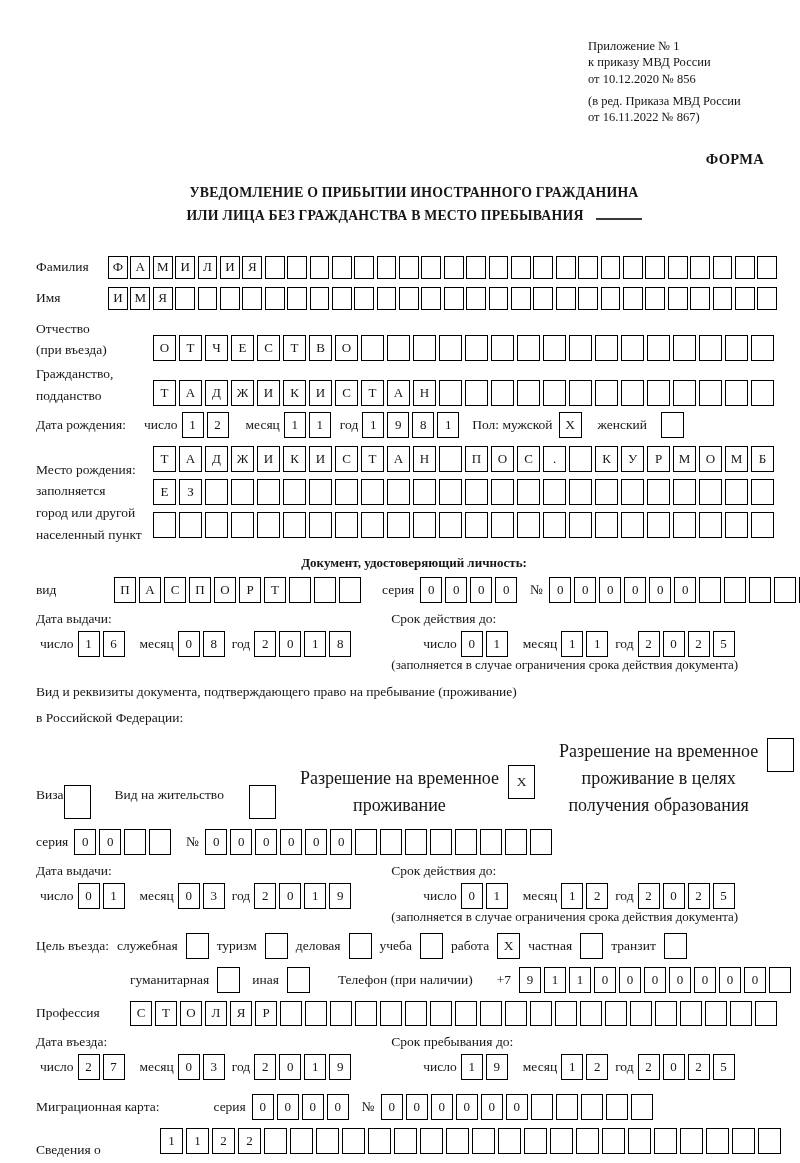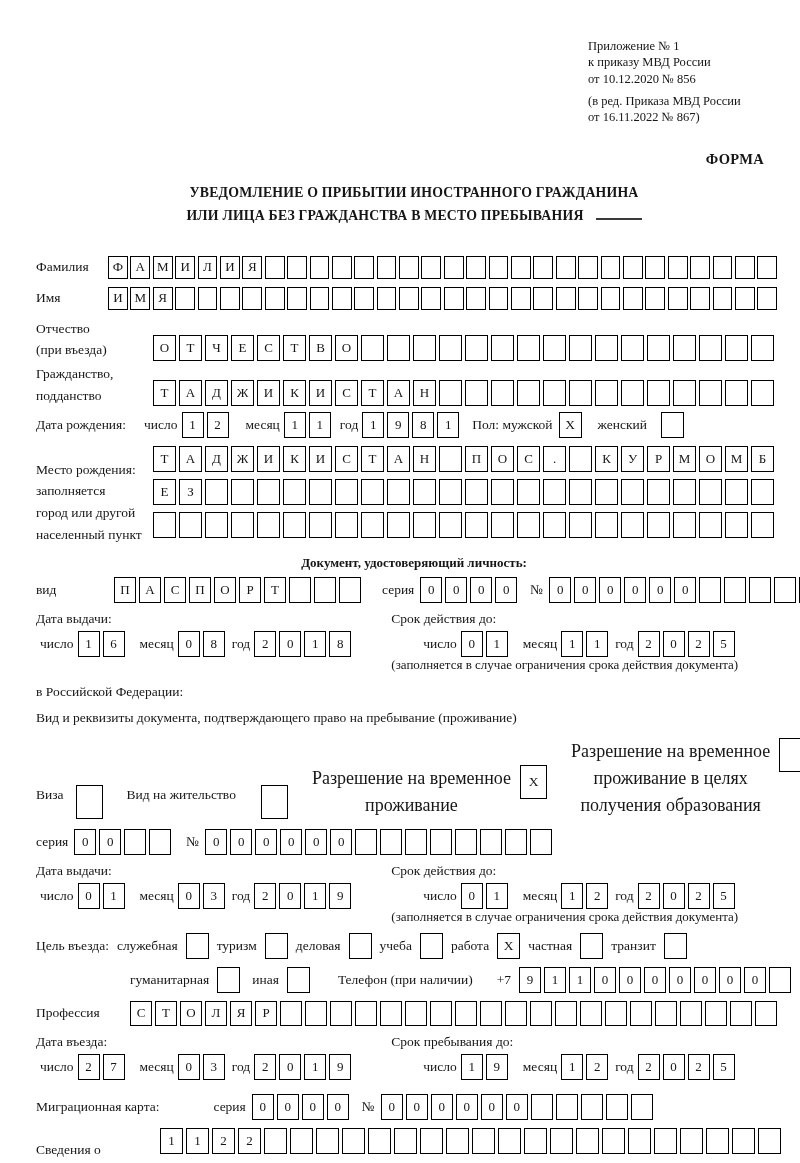--- a/index.html
+++ b/index.html
@@ -404,26 +404,26 @@
             <span class="cell">0</span>
             <span class="cell">2</span>
             <span class="cell">5</span>
           </span>
       </div>
       <div class="note">(заполняется в случае ограничения срока действия документа)</div>
     </div>
   </div>
 
   <div class="para">
+    <div>Вид и реквизиты документа, подтверждающего право на пребывание (проживание)</div>
     <div>в Российской Федерации:</div>
-    <div>Вид и реквизиты документа, подтверждающего право на пребывание (проживание)</div>
   </div>
 
   <div class="row top" style="margin-top:6px;gap:24px">
-    <span class="pair" style="gap:12px">
+    <span class="pair" style="gap:0">
       <span class="lbl">Виза</span>
       <span class="cb tall"></span>
     </span>
     <span class="pair">
       <span class="lbl">Вид на жительство</span>
       <span class="cb tall" style="margin-left:16px"></span>
     </span>
     <span class="pair">
       <span class="multi">
         <div>Разрешение на временное</div>

